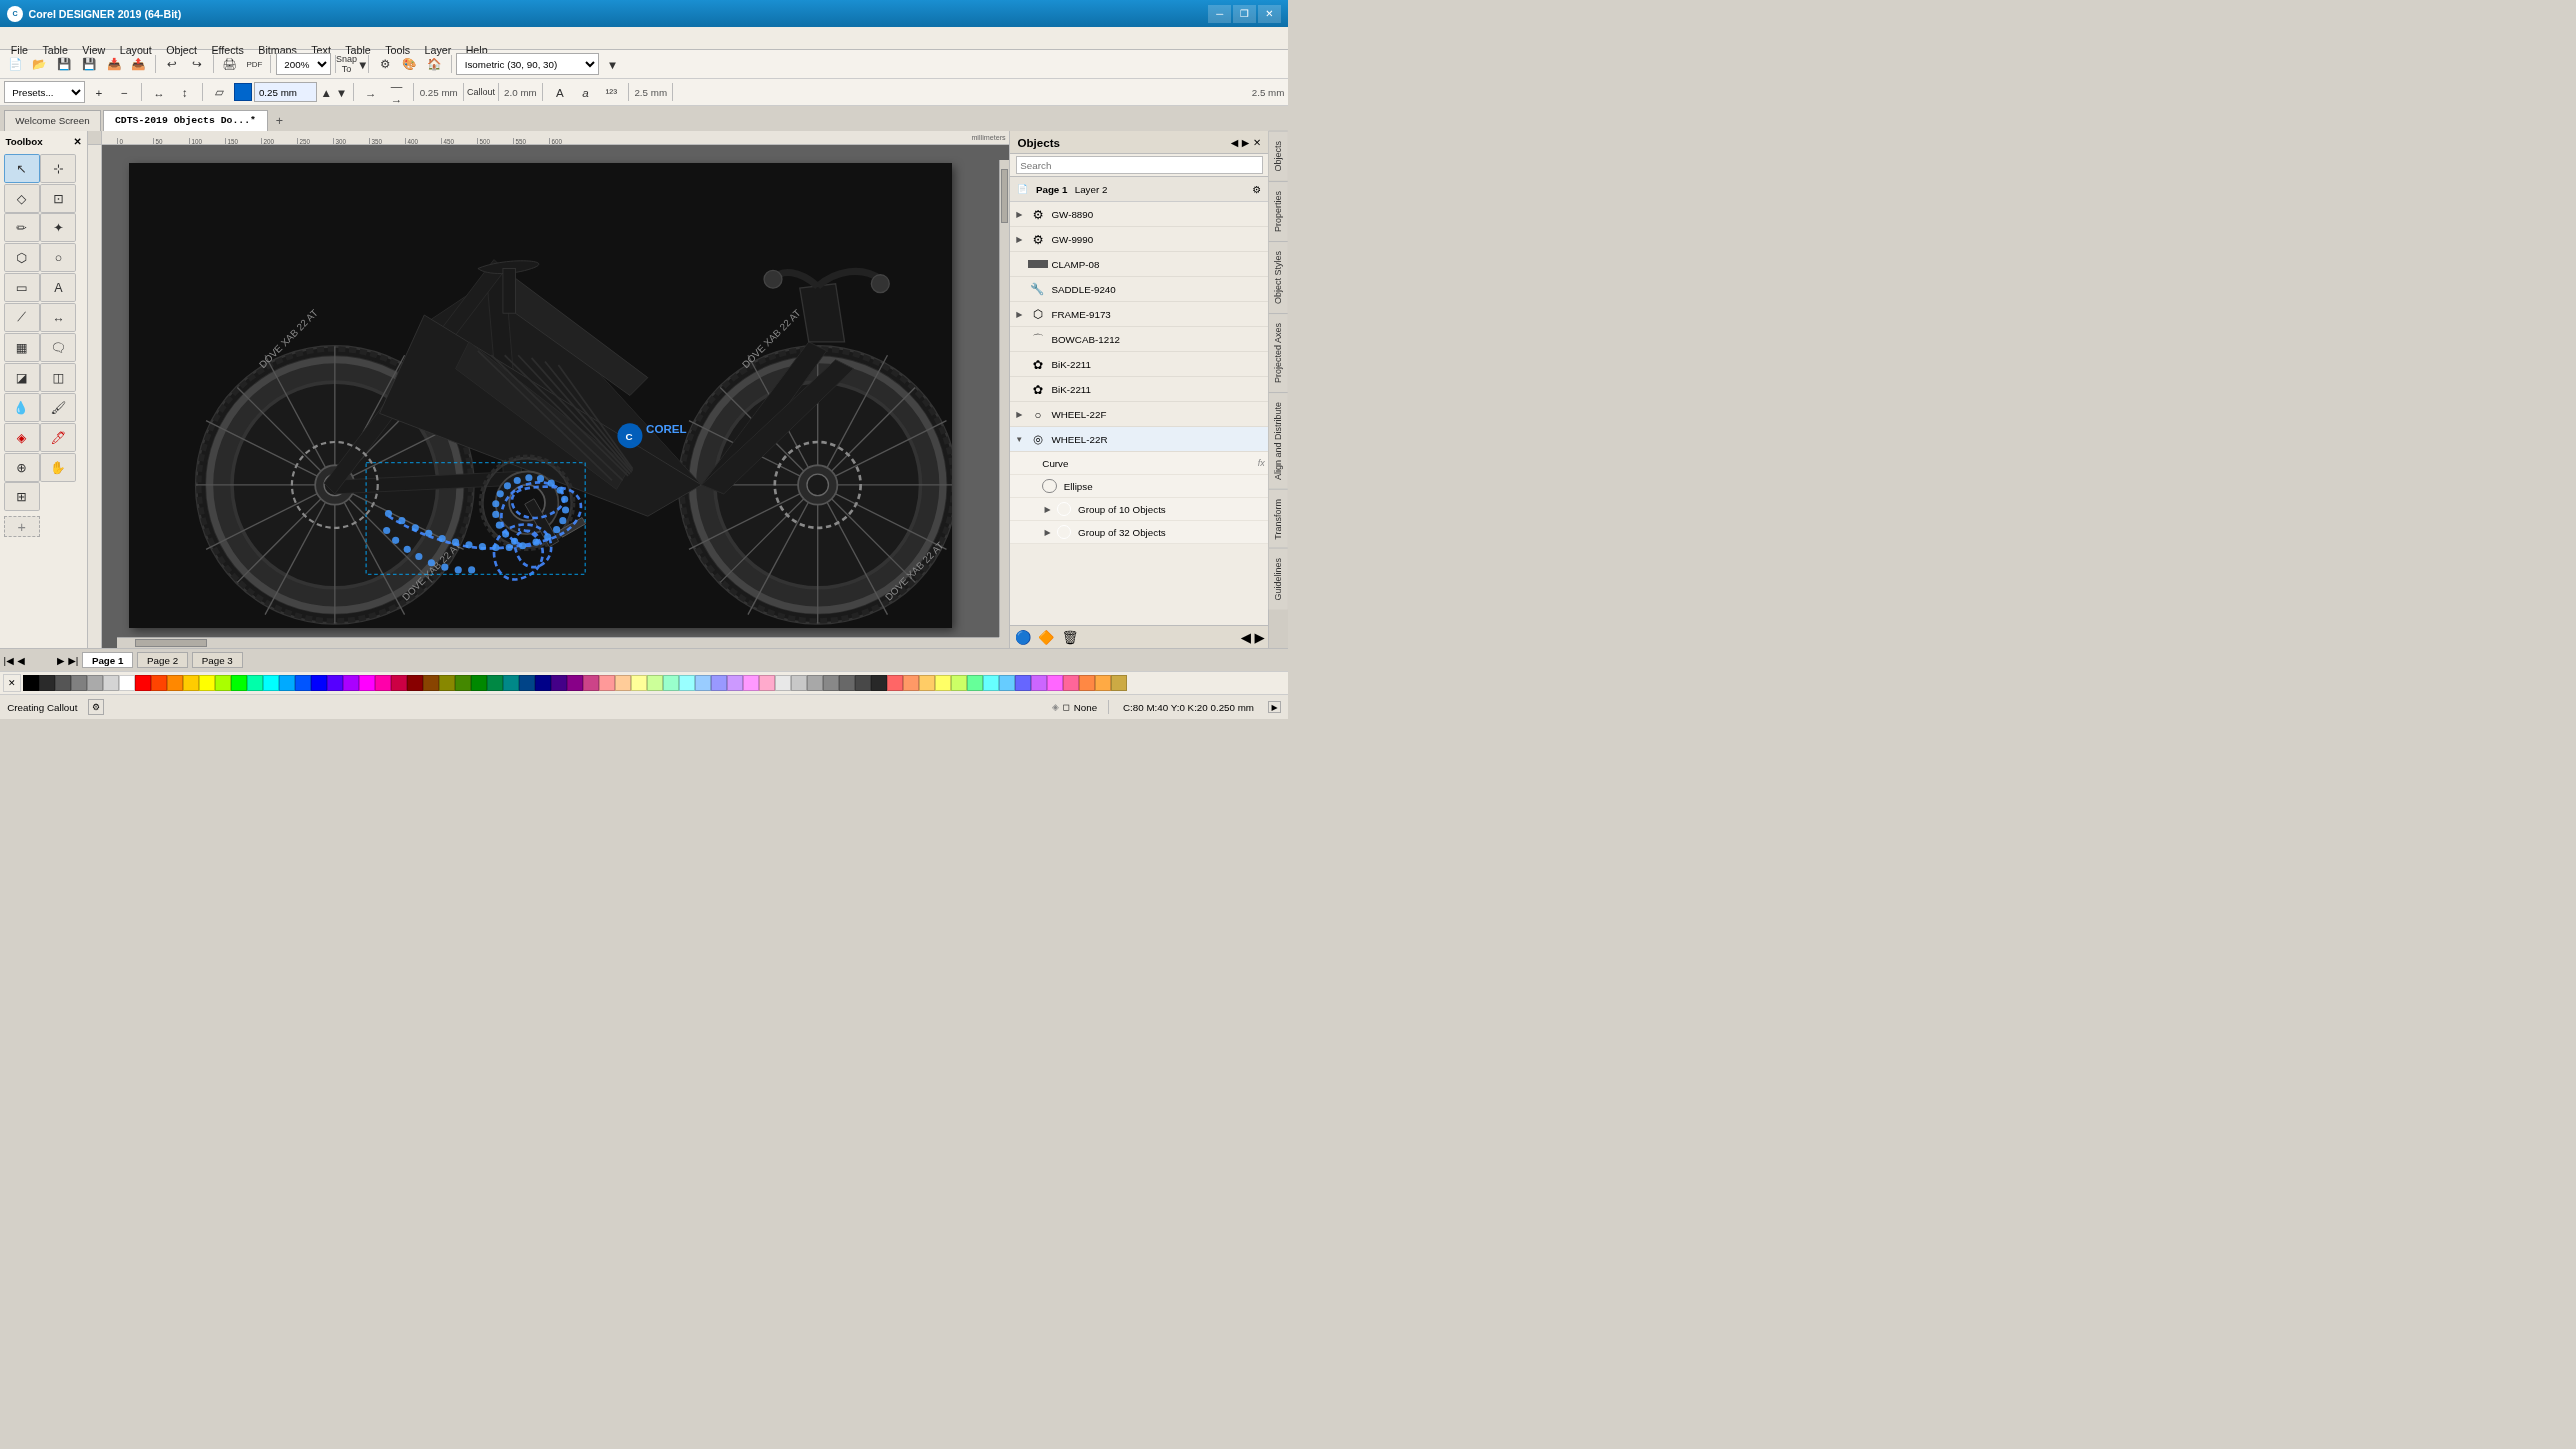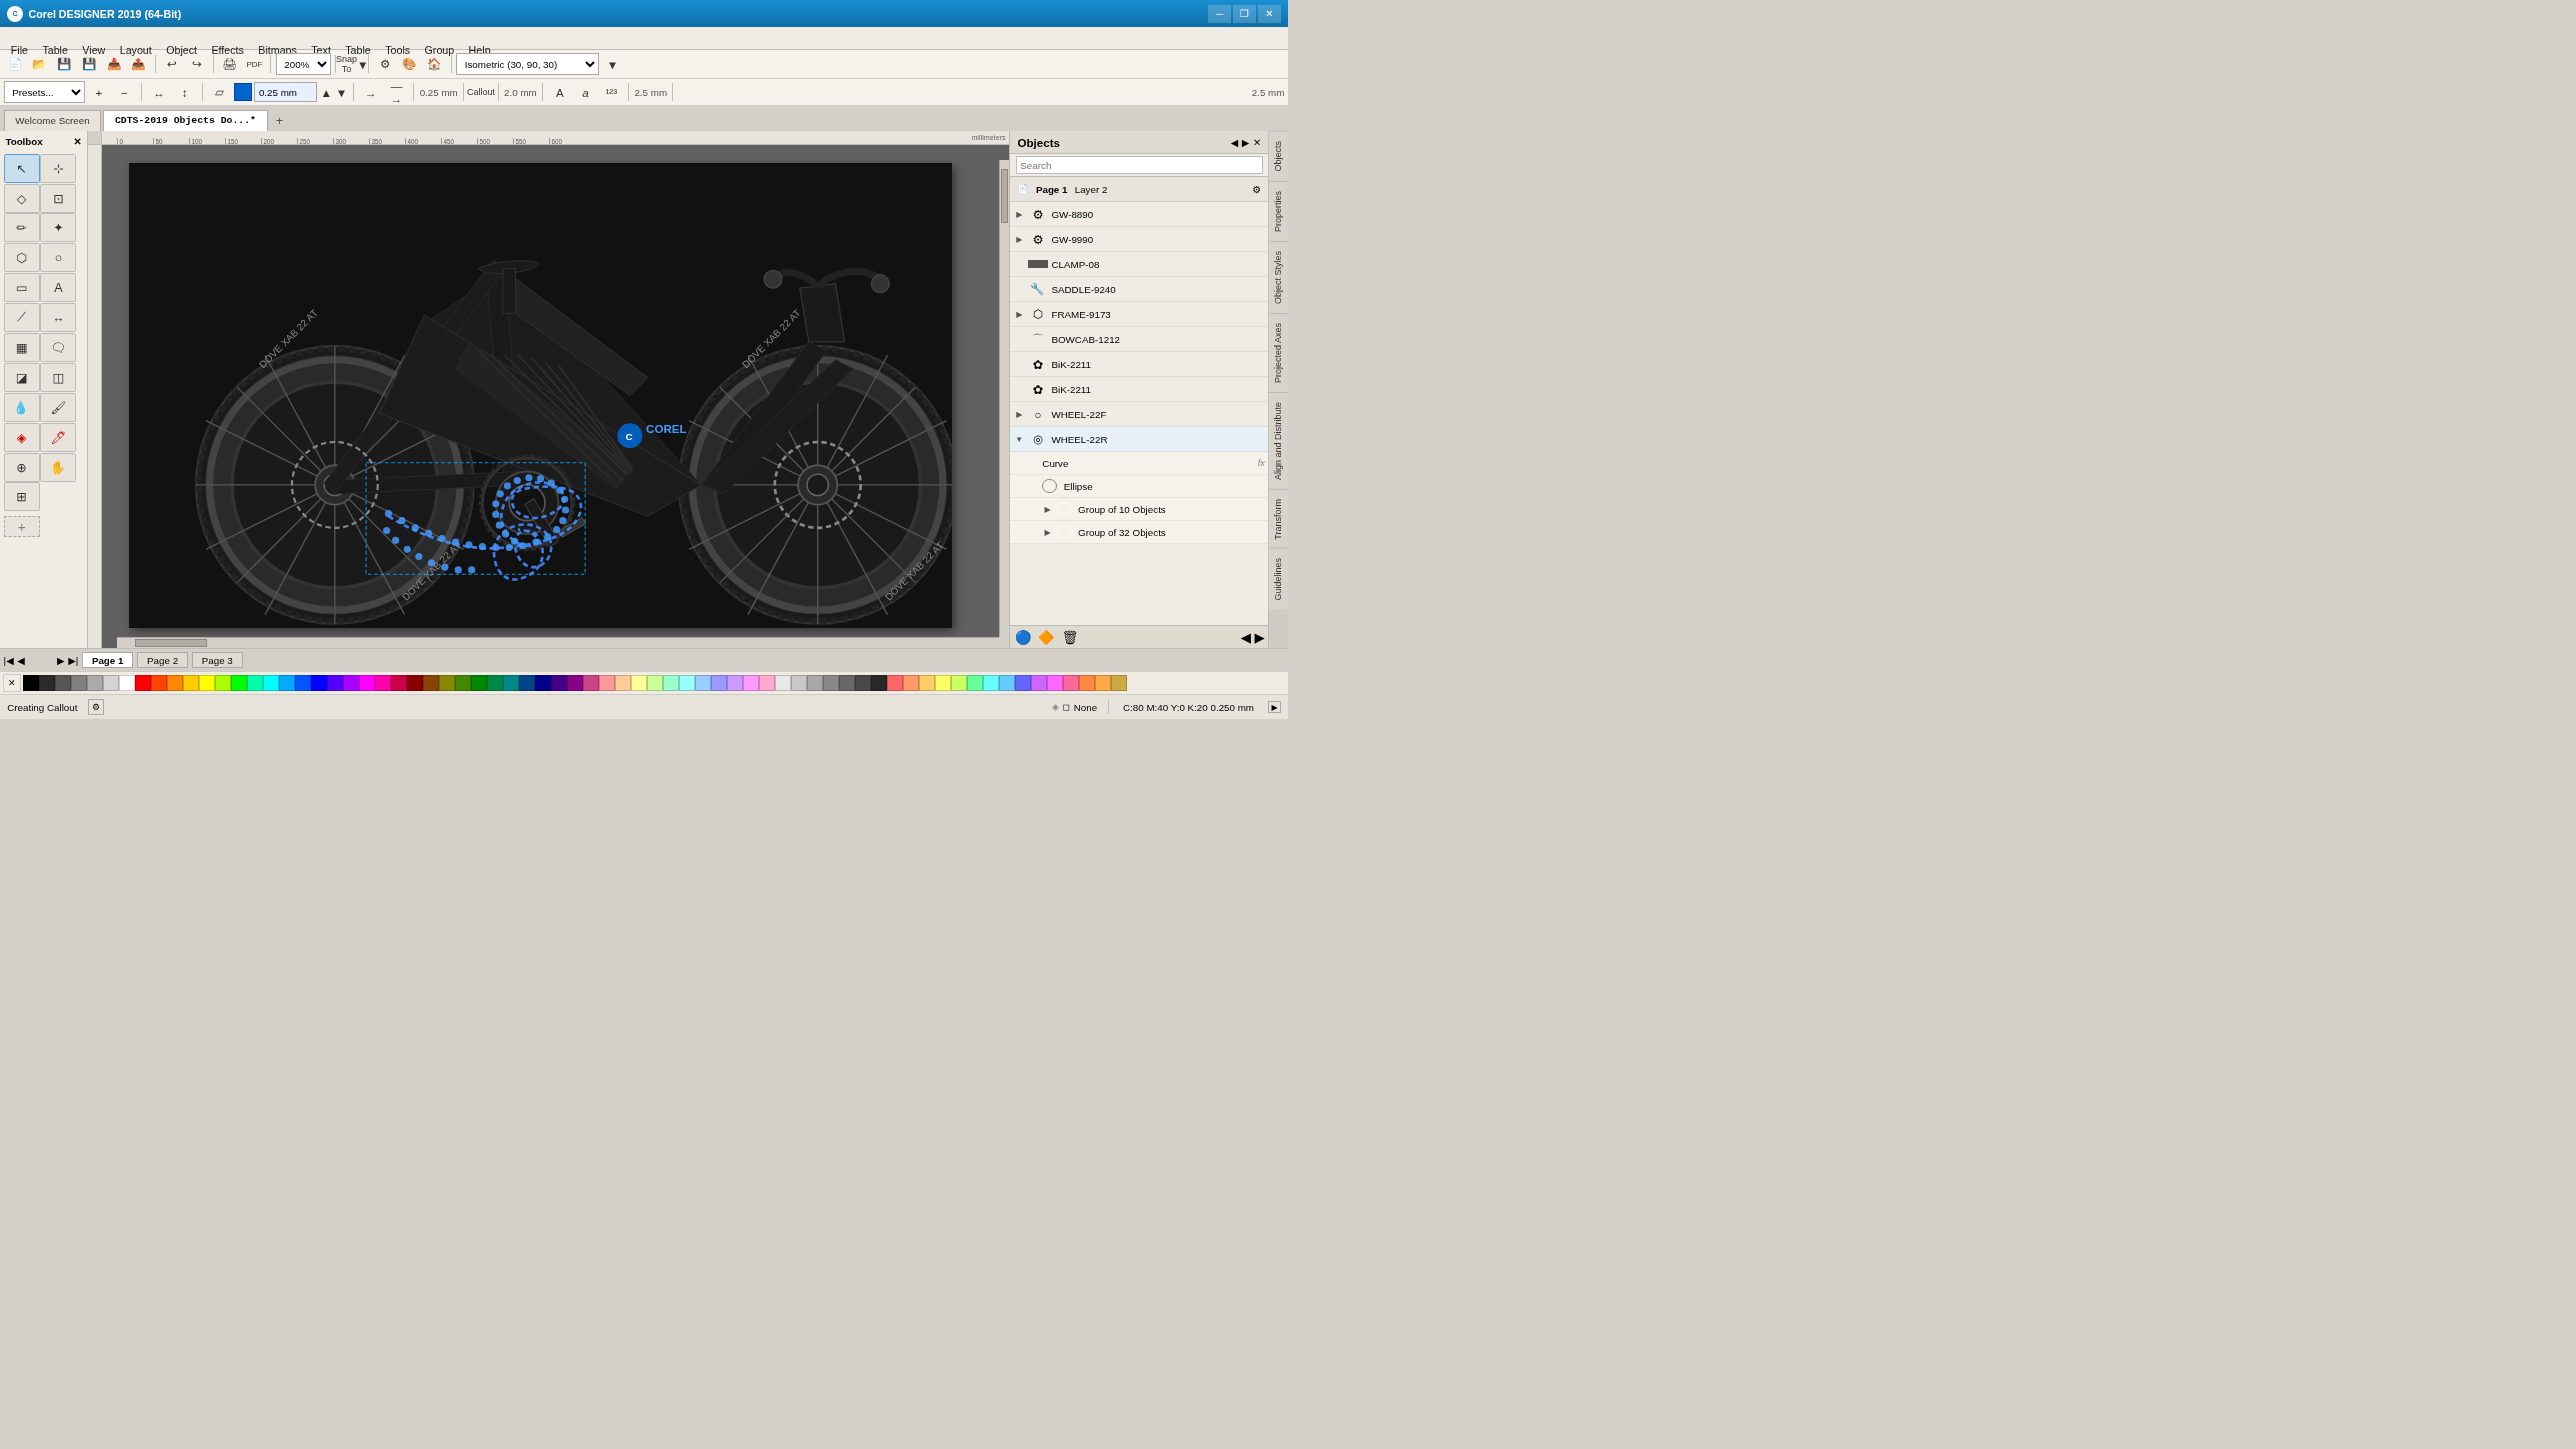--- a/index.html
+++ b/index.html
@@ -371,21 +371,21 @@
     <div class="menu-item">File</div>
     <div class="menu-item">Table</div>
     <div class="menu-item">View</div>
     <div class="menu-item">Layout</div>
     <div class="menu-item">Object</div>
     <div class="menu-item">Effects</div>
     <div class="menu-item">Bitmaps</div>
     <div class="menu-item">Text</div>
     <div class="menu-item">Table</div>
     <div class="menu-item">Tools</div>
-    <div class="menu-item">Group</div>
+    <div class="menu-item">Layer</div>
     <div class="menu-item">Help</div>
   </div>
 
 <div id="toolbar1">
   <button class="tb-btn" title="New">📄</button>
   <button class="tb-btn" title="Open">📂</button>
   <button class="tb-btn" title="Save">💾</button>
   <button class="tb-btn">💾</button>
   <button class="tb-btn">📥</button>
   <button class="tb-btn">📤</button>

